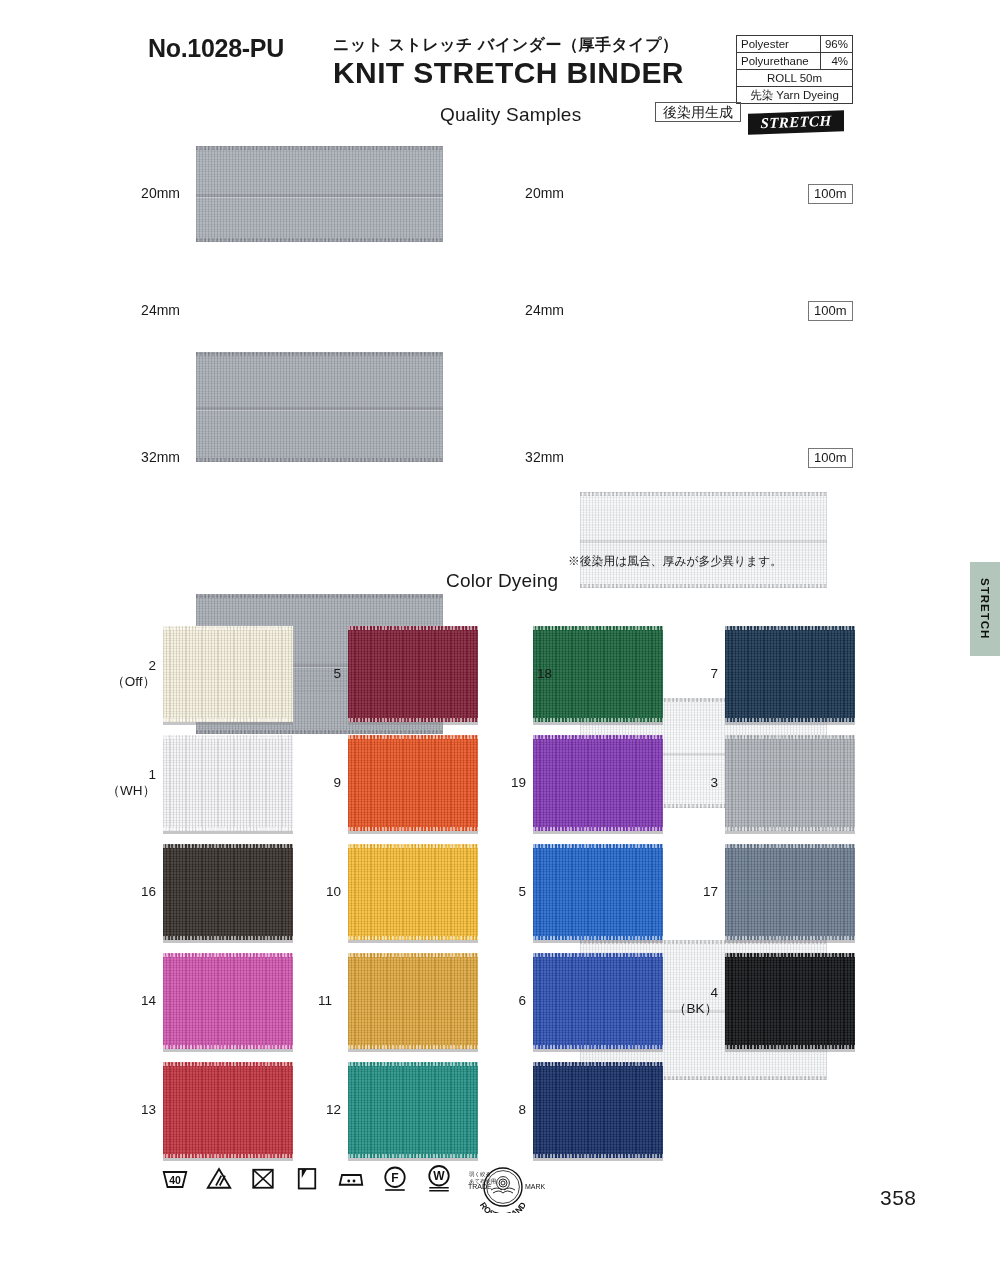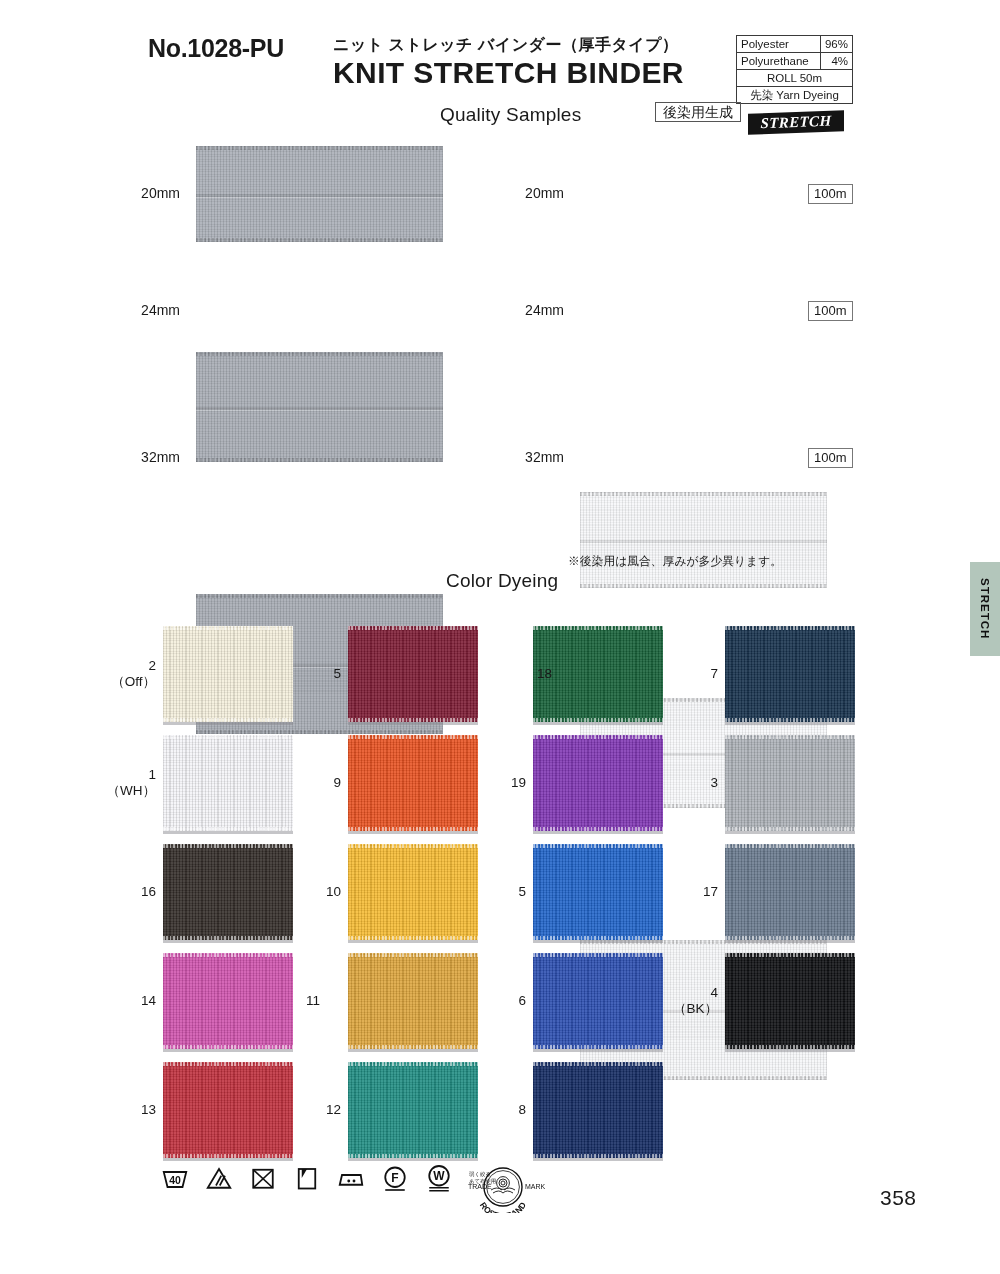--- a/index.html
+++ b/index.html
@@ -327,21 +327,21 @@
     </div>
     <div class="c-label" style="left: 285px; top: 884px;">
       <div>10</div>
     </div>
     <div class="c-swatch" style="left: 348px; top: 953px; background: rgb(221, 165, 60);">
       <div class="rib"></div>
       <div class="top-serr"></div>
       <div class="bot-serr"></div>
       <div class="shadow-edge"></div>
     </div>
-    <div class="c-label" style="left: 285px; top: 993px; text-align: center;">
+    <div class="c-label" style="left: 276px; top: 993px;">
       <div>11</div>
     </div>
     <div class="c-swatch" style="left: 348px; top: 1062px; background: rgb(31, 141, 130);">
       <div class="rib"></div>
       <div class="top-serr"></div>
       <div class="bot-serr"></div>
       <div class="shadow-edge"></div>
     </div>
     <div class="c-label" style="left: 285px; top: 1102px;">
       <div>12</div>

